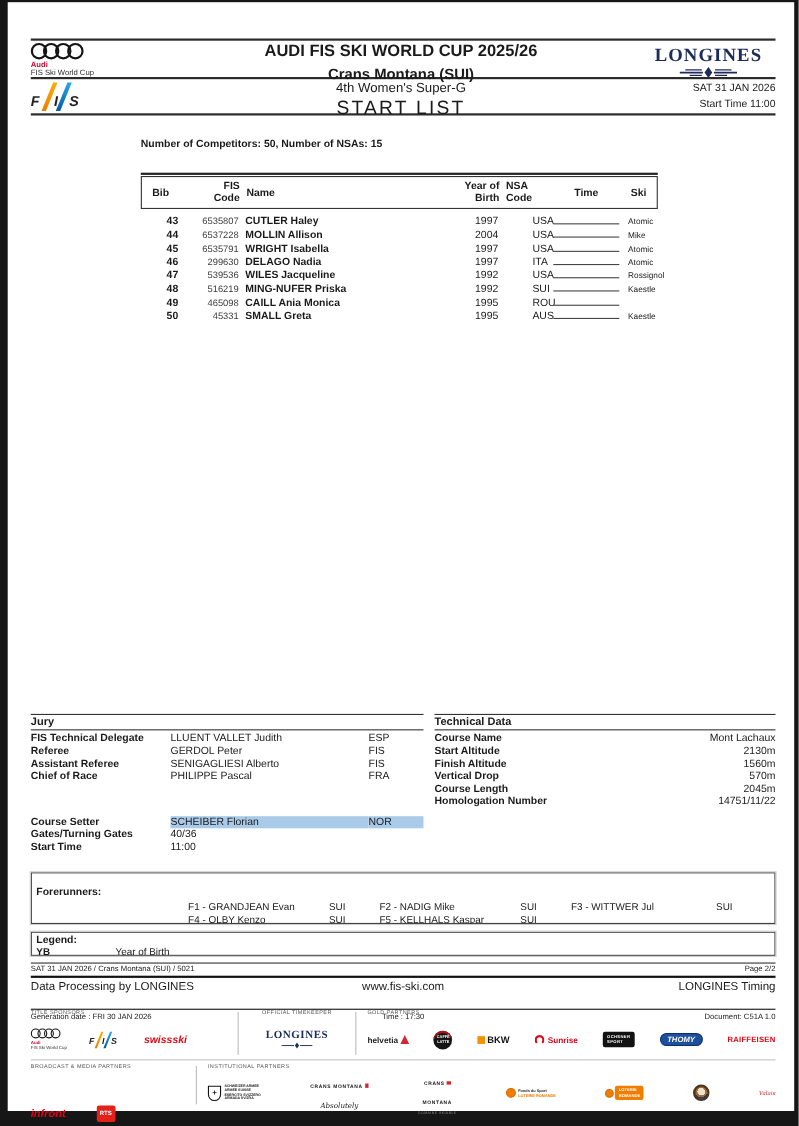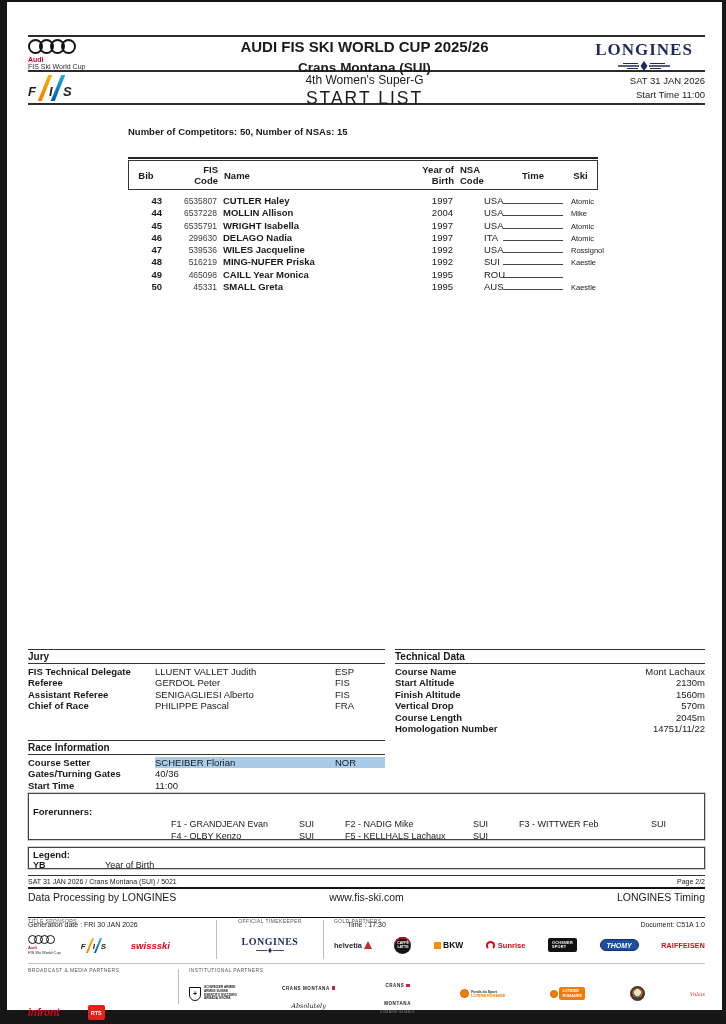--- a/index.html
+++ b/index.html
@@ -238,21 +238,21 @@
      <span class="c-fis">516219</span>
      <span class="c-name">MING-NUFER Priska</span>
      <span class="c-yob">1992</span>
      <span class="c-nsa">SUI</span>
      <span class="c-time"><span class="time-line"></span></span>
      <span class="c-ski">Kaestle</span>
    </div>
         <div class="trow grid7">
      <span class="c-bib">49</span>
      <span class="c-fis">465098</span>
-     <span class="c-name">CAILL Year Monica</span>
+     <span class="c-name">CAILL Ania Monica</span>
      <span class="c-yob">1995</span>
      <span class="c-nsa">ROU</span>
      <span class="c-time"><span class="time-line"></span></span>
      <span class="c-ski"></span>
    </div>
         <div class="trow grid7">
      <span class="c-bib">50</span>
      <span class="c-fis">45331</span>
      <span class="c-name">SMALL Greta</span>
      <span class="c-yob">1995</span>
@@ -316,21 +316,20 @@
    </div>
         <div class="kv-row">
      <span class="lbl">Homologation Number</span>
      <span>14751/11/22</span>
    </div>
       </div>
   </div>
 
   
   <div class="abs" style="left:21px;top:738px;width:357px;">
-    <div class="sec-title">Race Information</div>
     <div style="margin-top:2px;">
         <div class="info-row">
      <span class="lbl">Course Setter</span>
      <span class="hl">SCHEIBER Florian</span>
      <span class="hl">NOR</span>
    </div>
         <div class="info-row">
      <span class="lbl">Gates/Turning Gates</span>
      <span class="">40/36</span>
      <span class=""></span>
@@ -344,25 +343,25 @@
   </div>
 
   
   <div class="abs box" style="left:21px;top:791px;width:677px;height:47px;">
     <div class="box-title">Forerunners:</div>
     <div class="fr-grid">
         <span>F1 - GRANDJEAN Evan</span>
    <span>SUI</span>
         <span>F2 - NADIG Mike</span>
    <span>SUI</span>
-        <span>F3 - WITTWER Feb</span>
+        <span>F3 - WITTWER Jul</span>
    <span>SUI</span>
         <span>F4 - OLBY Kenzo</span>
    <span>SUI</span>
-        <span>F5 - KELLHALS Lachaux</span>
+        <span>F5 - KELLHALS Kaspar</span>
    <span>SUI</span>
       </div>
   </div>
 
   
   <div class="abs box" style="left:21px;top:845px;width:677px;height:22px;">
     <div class="box-title" style="padding-top:1px;">Legend:</div>
     <div class="legend-key-row">
       <span class="legend-key">YB</span>
       <span>Year of Birth</span>

